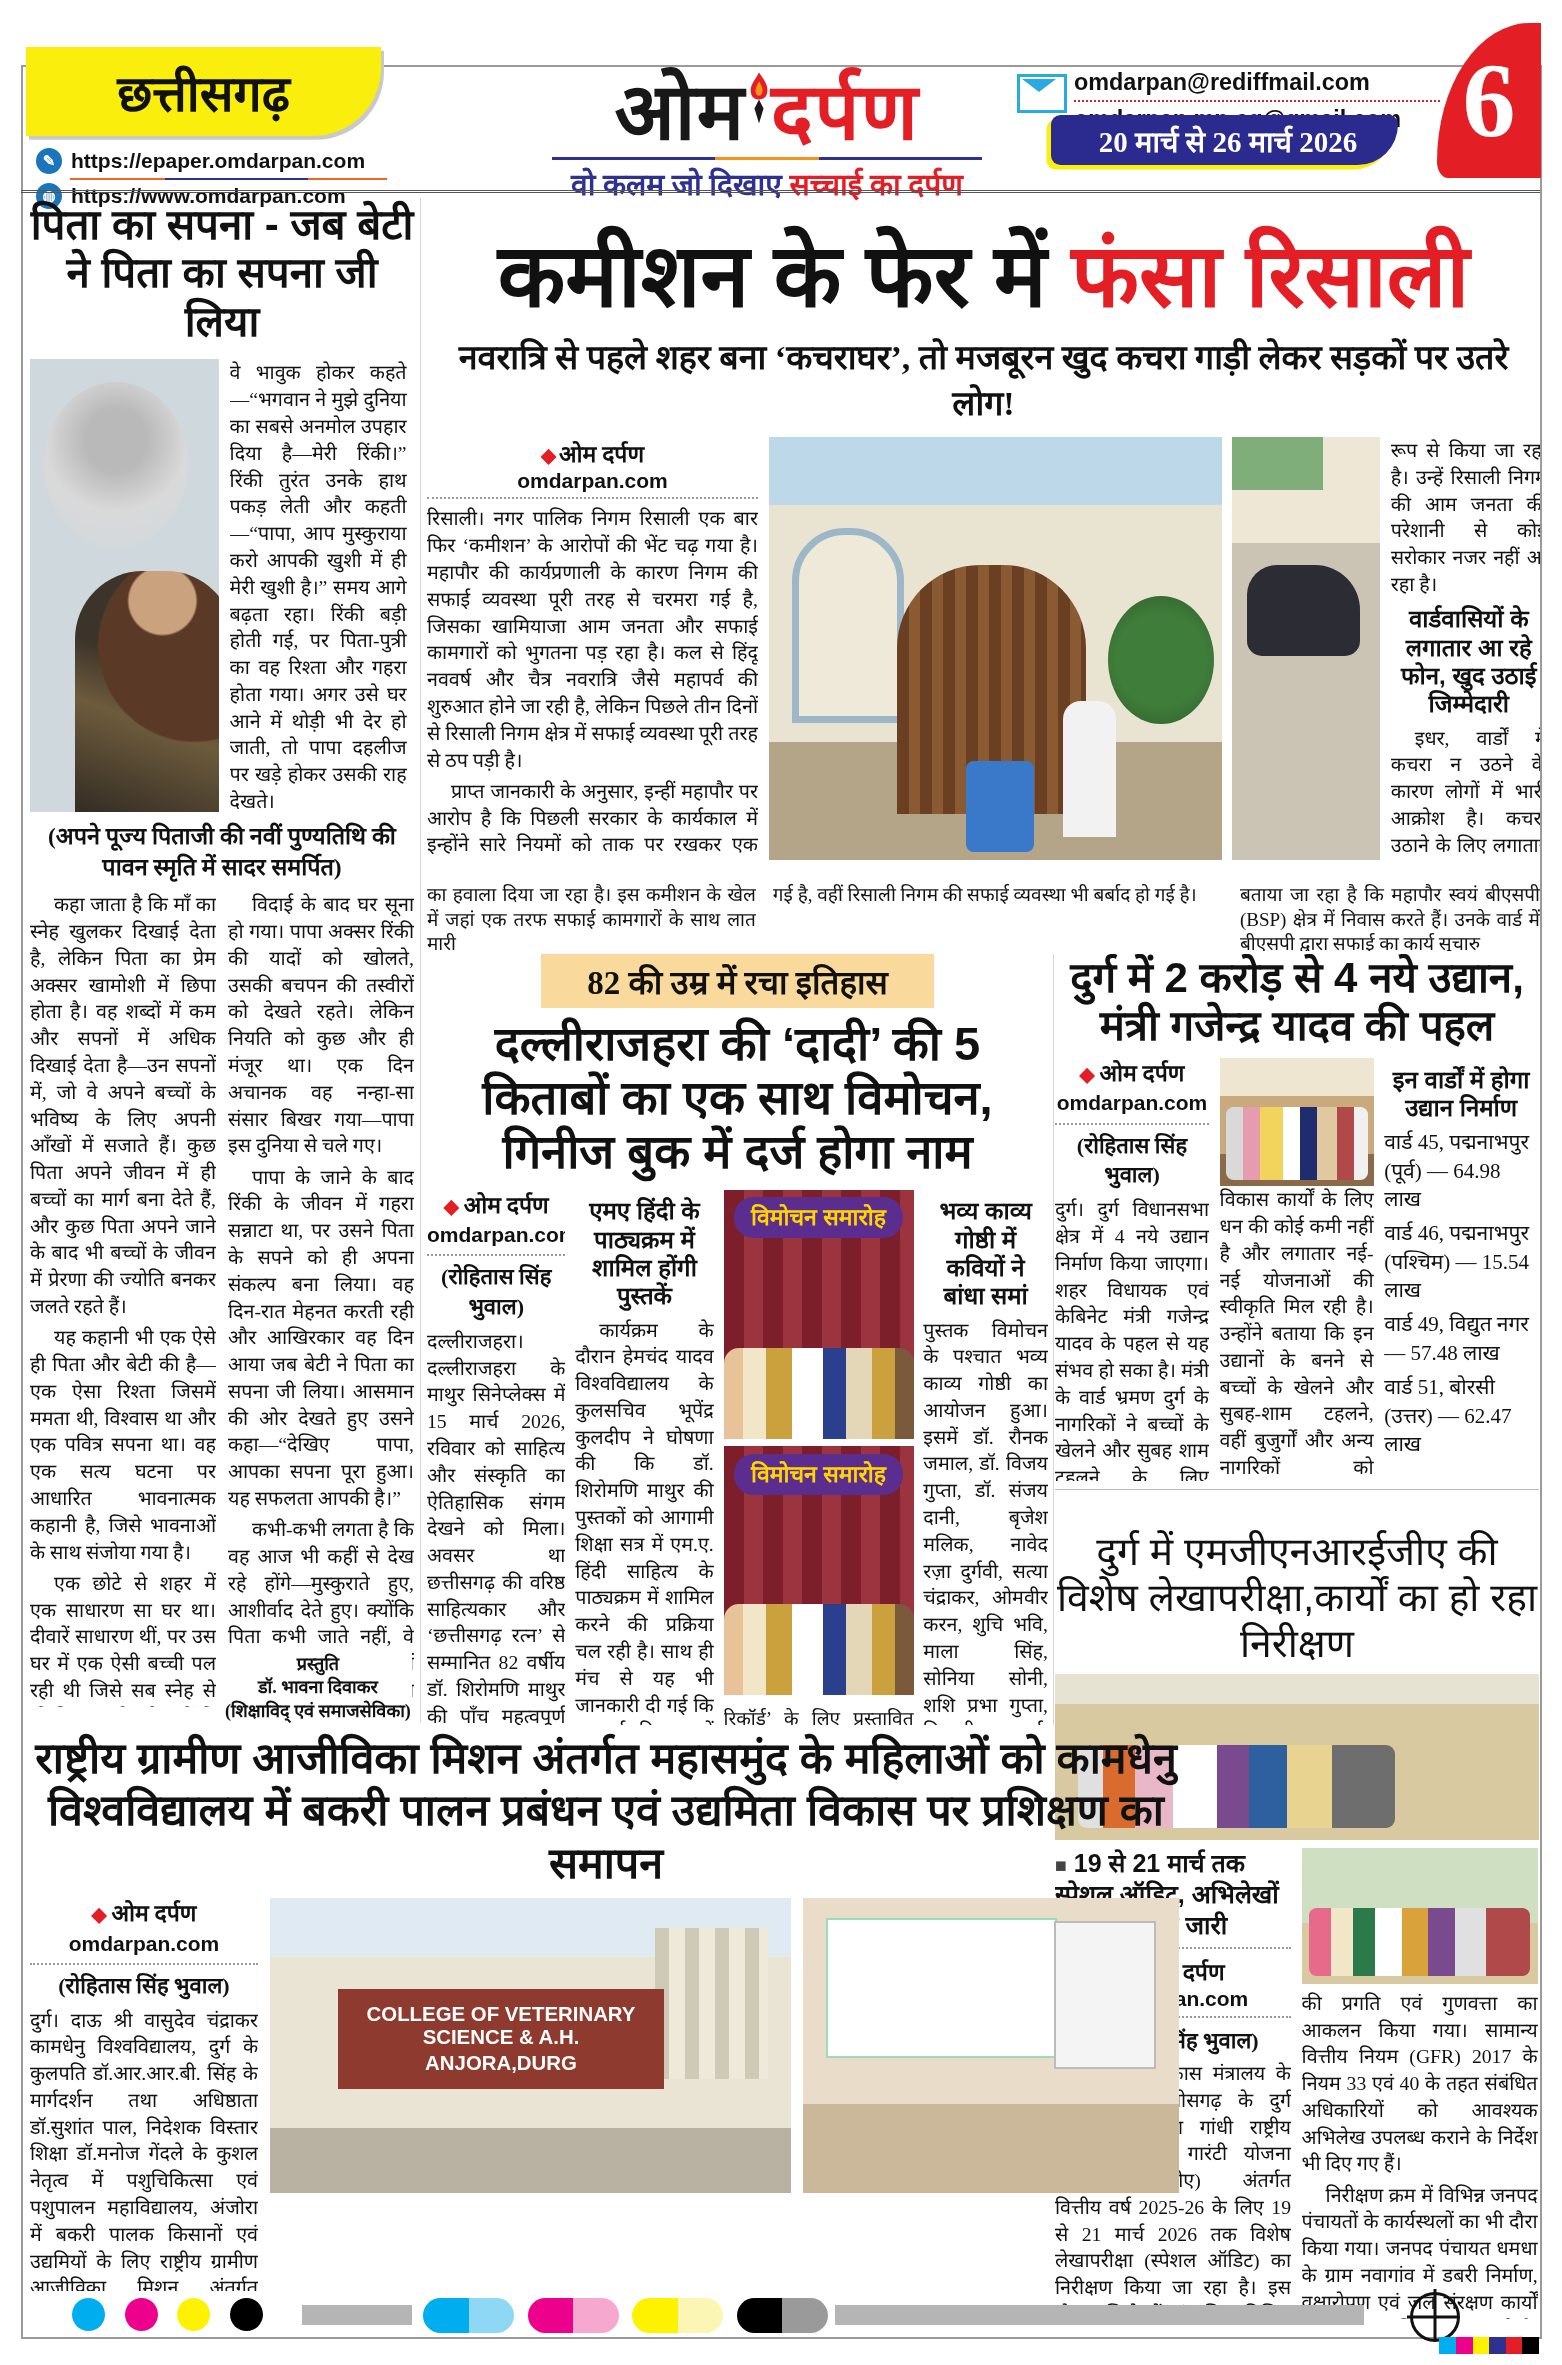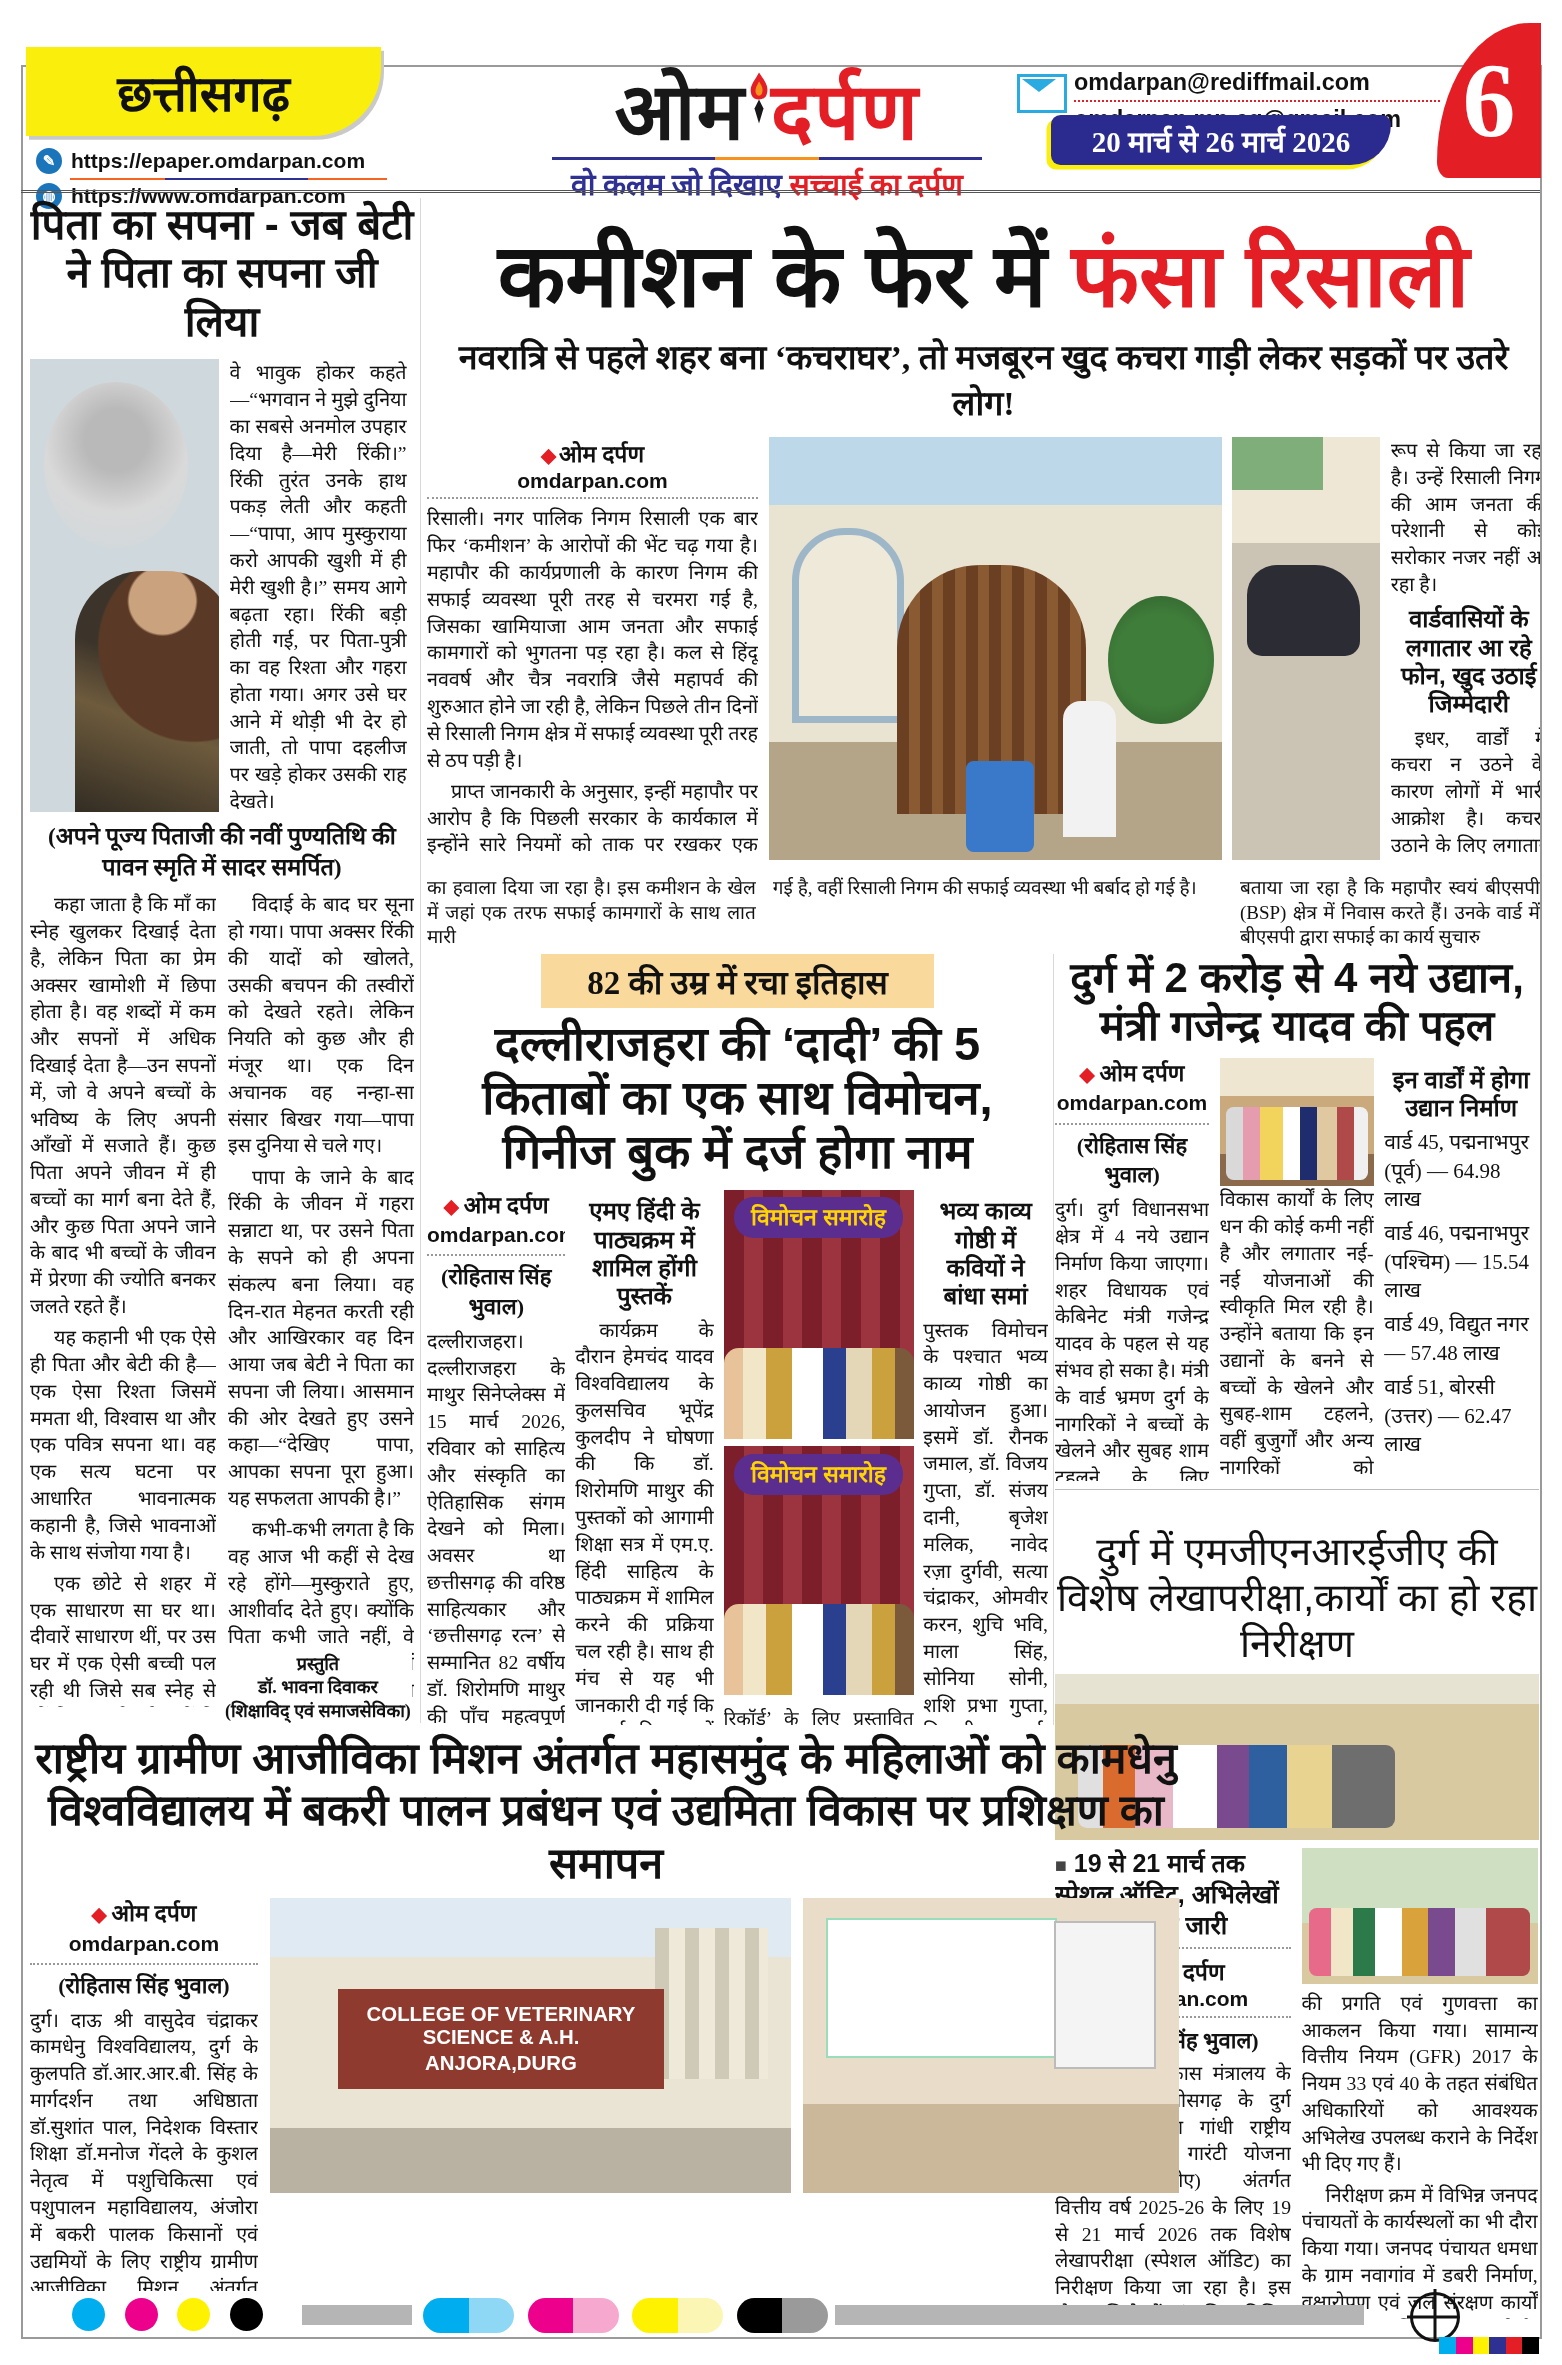--- a/index.html
+++ b/index.html
@@ -26,21 +26,21 @@
   .tagline{font-weight:bold;font-size:30px;}
   .tag-blue{color:#2e3192;} .tag-red{color:#e31e24;}
   .emails{position:absolute;left:1017px;top:68px;width:423px;}
   .email-icon{position:absolute;left:0;top:6px;width:44px;height:33px;border:3px solid #29abe2;background:#fff;}
   .email-icon:before{content:"";position:absolute;left:1.5px;top:1.5px;border-left:17.4px solid transparent;
      border-right:17.4px solid transparent;border-top:13.6px solid #29abe2;}
   .email-lines{margin-left:57px;font-weight:bold;font-size:23.4px;line-height:1.25;}
   .email-sep{border-top:2.3px dotted #e31e24;margin:3px 0;}
   .date-banner{position:absolute;left:1051px;top:115px;width:340px;height:50px;background:#2b2b8f;
     border-radius:10.6px 10.6px 45px 10.6px;display:flex;align-items:center;justify-content:center;
-    color:#fff;font-weight:bold;font-size:29px;box-shadow:-4.5px 4.5px 0 #f9ee0c;}
+    color:#fff;font-weight:bold;font-size:29px;box-shadow:-4.5px 4.5px 0 #f9ee0c;padding-left:7px;}
   .page-no{position:absolute;right:21px;top:23px;width:104px;height:155px;background:#e31e24;
     border-radius:100% 0 0 12%/100% 0 0 12%;display:flex;align-items:center;justify-content:center;
     color:#fff;font-size:106px;font-weight:bold;}
   .header-rule{position:absolute;left:21px;top:190px;width:1519px;border-top:3px double #555;}
 
   
   .byline{text-align:center;font-weight:bold;border-bottom:2.3px dotted #999;padding-bottom:4.5px;margin-bottom:6px;}
   .byline .d{color:#e31e24;font-size:19.7px;} .byline .n{font-size:23px;}
   .byline .s{display:block;font-family:"Liberation Sans",sans-serif;font-weight:bold;font-size:21px;}
   .reporter{text-align:center;font-weight:bold;font-size:22px;margin:1.5px 0 6px;}
@@ -85,21 +85,21 @@
   .ph-house .arch{position:absolute;left:23px;top:91px;width:98px;height:181px;background:#efe9da;
      border:7.6px solid #9db7c9;border-radius:53px 53px 0 0;}
   .ph-house .plant{position:absolute;right:7.6px;top:159px;width:106px;height:128px;border-radius:50%;
      background:radial-gradient(circle,#3f7d3a 0 55%,#2f5c2b);}
   .ph-house .drum{position:absolute;left:197px;bottom:7.6px;width:68px;height:91px;background:#3a79c9;border-radius:7.6px;}
   .ph-house .man{position:absolute;right:106px;bottom:23px;width:53px;height:136px;background:#f2f2f2;border-radius:18px 18px 0 0;}
   .ph-street{width:148px;height:423px;background:linear-gradient(#efe7d6 0 25%,#cbc3b4 25%);}
   .ph-street .awn{position:absolute;left:0;top:0;width:91px;height:53px;background:#7fae7b;}
   .ph-street .scooter{position:absolute;left:15px;top:128px;width:113px;height:91px;background:#2c2c34;border-radius:30px 45px 15px 15px;}
   .risali-c4{width:156px;flex:0 0 auto;}
-  .risali-caps{display:flex;gap:17px;margin-top:16px;justify-content:center;}
+  .risali-caps{display:flex;gap:17px;margin-top:23px;justify-content:center;}
   .risali-caps .cap{font-size:19px;line-height:1.3;text-align:justify;}
 
   
   .art-dadi{position:absolute;left:427px;top:954px;width:621px;height:771px;overflow:hidden;
      border-right:0.8px solid #d8d8d8;padding-right:4.5px;}
   .kicker{width:393px;margin:0 auto;background:#f9d99c;font-weight:bold;font-size:33px;
      text-align:center;padding:4.5px 0;}
   .dadi-head{font-weight:bold;font-size:47px;line-height:1.15;text-align:center;margin:9px 0 10.6px;}
   .dadi-row{display:flex;gap:9.8px;height:582px;}
   .dadi-row .c1{width:141px;} .dadi-row .c2{width:141px;} .dadi-row .c4{width:127px;}

